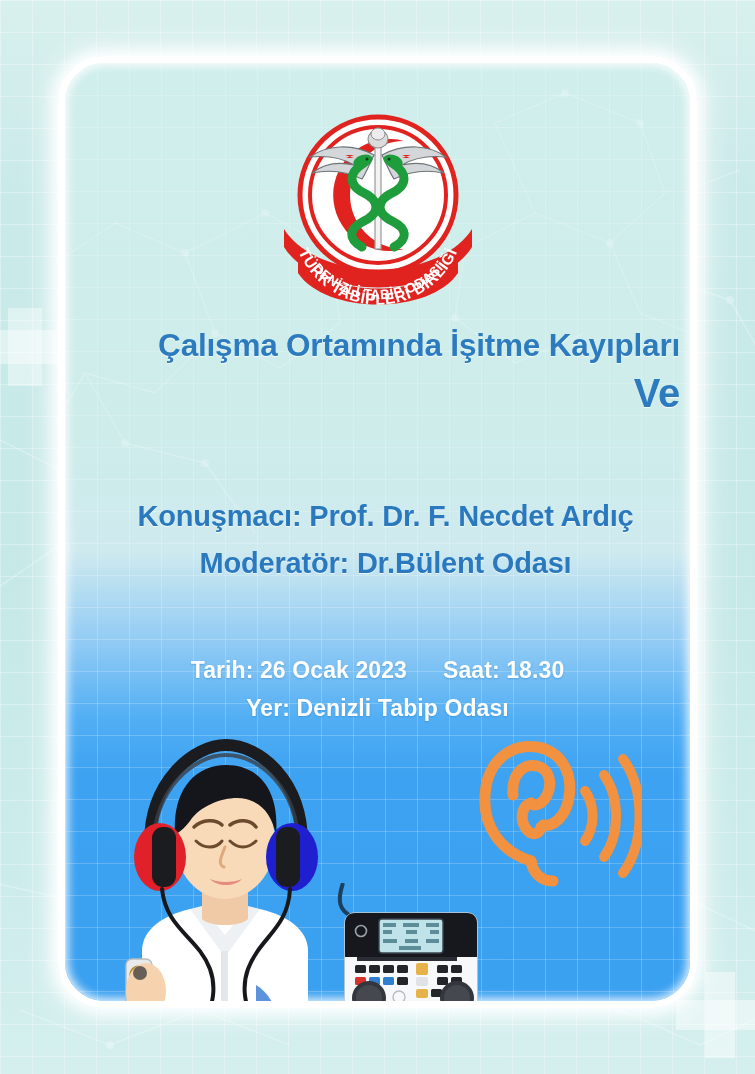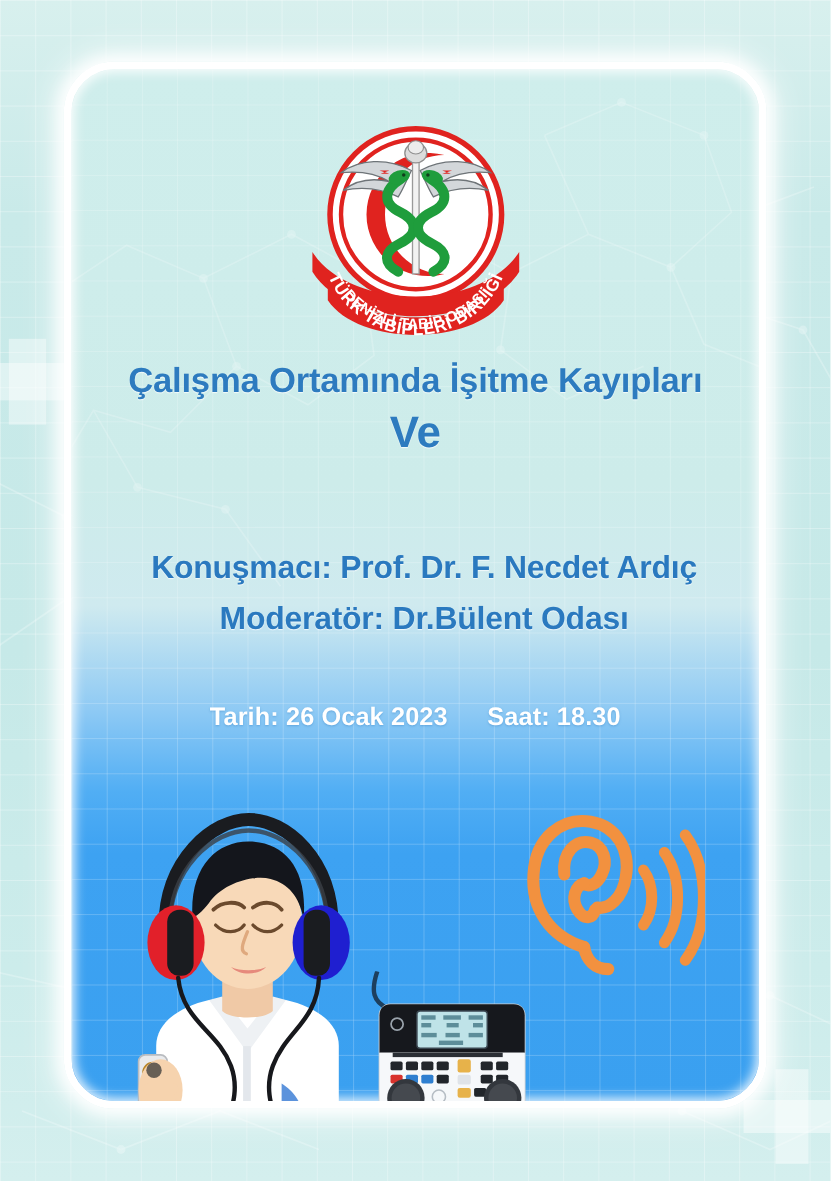--- a/index.html
+++ b/index.html
@@ -122,21 +122,21 @@
     width: 200px;
     height: 195px;
   }
 
   
   .title-block {
     position: absolute;
     left: 0;
     right: 0;
     top: 262px;
-    text-align: center;
+    text-align: right;
     color: #2d7bbf;
     font-weight: 700;
     font-size: 31.5px;
     line-height: 1.33;
     letter-spacing: -0.2px;
     text-shadow: 0 1px 1px rgba(255,255,255,0.8);
     padding: 0 10px;
   }
   .title-line { display: block; white-space: nowrap; }
   .title-line.small { font-size: 40px; }
@@ -154,21 +154,21 @@
     letter-spacing: -0.2px;
     text-shadow: 0 1px 1px rgba(255,255,255,0.75);
     margin-left: 16px;
   }
   .speaker-line { display: block; white-space: nowrap; }
 
   .details-block {
     position: absolute;
     left: 0;
     right: 0;
-    top: 570px;
+    top: 589px;
     text-align: center;
     color: #ffffff;
     font-weight: 700;
     font-size: 23px;
     line-height: 1.65;
     letter-spacing: 0.1px;
     text-shadow: 0 1px 2px rgba(30,110,180,0.35);
   }
   .details-row { display: block; white-space: nowrap; }
   .gap { display: inline-block; width: 36px; }
@@ -322,20 +322,21 @@
       <span class="title-line small">Ve</span>
     </div>
 
     <div class="speaker-block">
       <span class="speaker-line">Konuşmacı: Prof. Dr. F. Necdet Ardıç</span>
       <span class="speaker-line">Moderatör: Dr.Bülent Odası</span>
     </div>
 
     <div class="details-block">
       <span class="details-row"><span>Tarih: 26 Ocak 2023</span><span class="gap"></span><span>Saat: 18.30</span></span>
+      <span class="details-row">Yer: Denizli Tabip Odası</span>
     </div>
 
     <svg class="ear-icon" viewBox="0 0 180 160">
       <g fill="none" stroke="#f2913f" stroke-width="11" stroke-linecap="round">
         <path d="M70 126 C 38 116 22 90 24 60 C 26 26 50 8 76 12 C 100 16 112 38 108 62
                  C 105 82 92 92 82 90"></path>
         <path d="M52 60 C 50 40 62 28 76 31 C 88 34 92 48 86 60 C 82 69 74 72 70 68"></path>
         <path d="M70 68 C 62 70 58 82 64 92 C 70 102 78 100 80 92"></path>
         <path d="M70 126 C 72 138 80 146 92 146"></path>
       </g>

